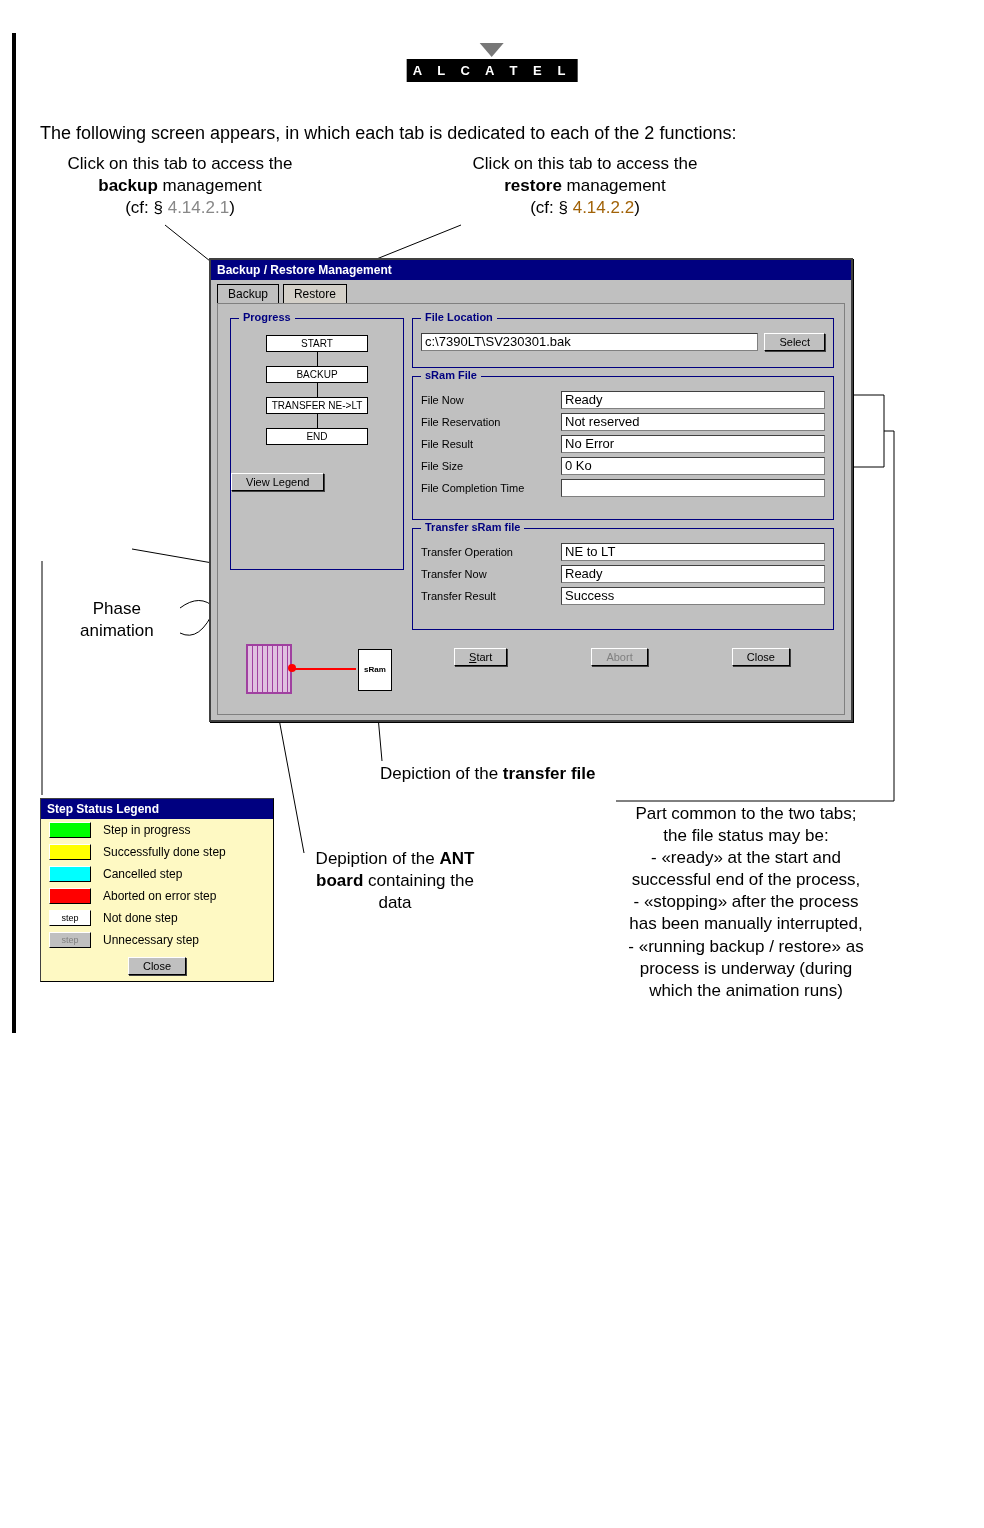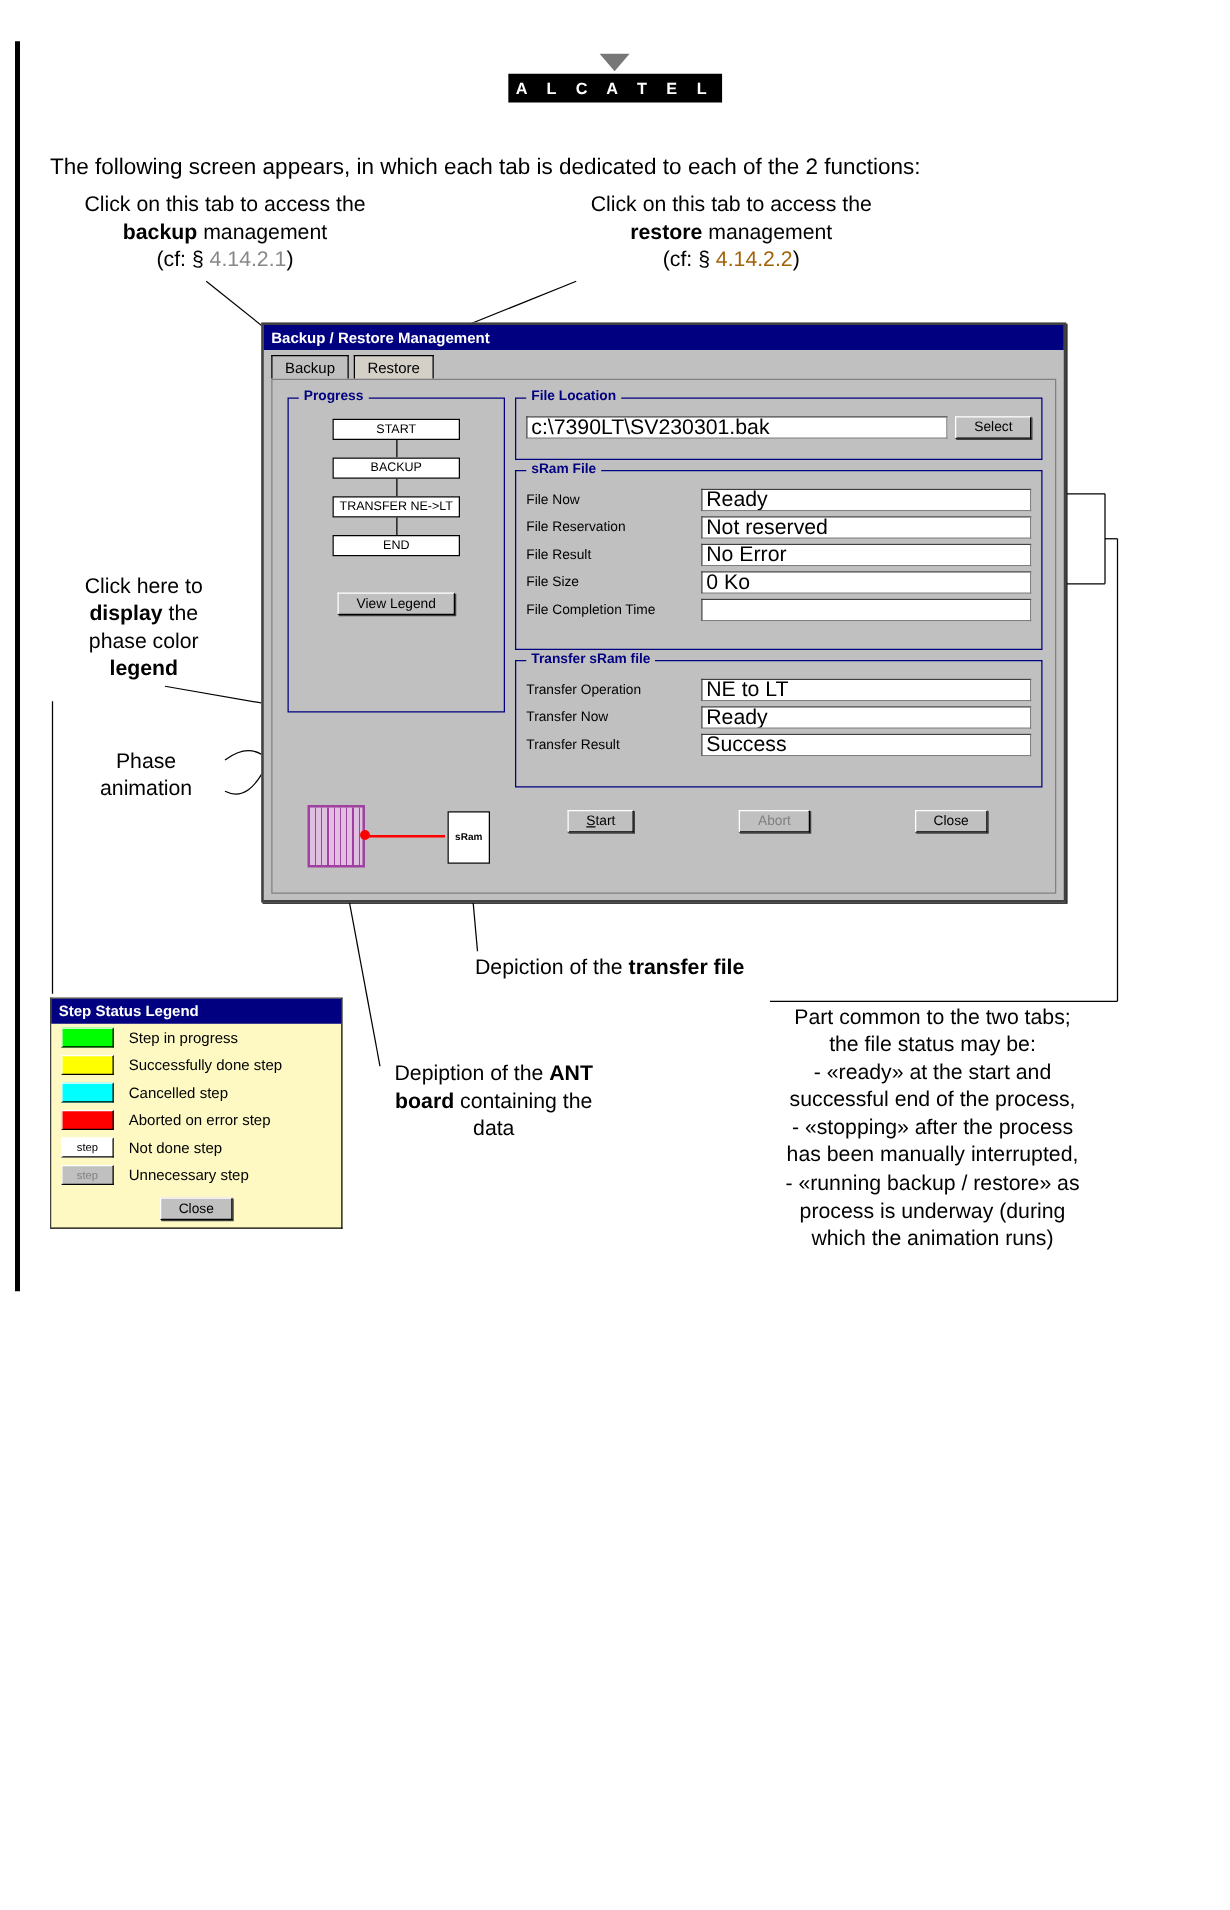--- a/index.html
+++ b/index.html
@@ -127,21 +127,21 @@
 }
 .transfer-box {
   left: 194px; top: 224px; width: 420px; height: 100px;
 }
 .sunken-input {
   display: inline-block;
   background: #fff;
   border: 1px solid #808080;
   border-top-color: #404040;
   border-left-color: #404040;
-  font-size: 17px;
+  font-size: 13px;
   padding: 1px 3px;
   height: 14px;
   line-height: 14px;
   overflow: hidden;
 }
 .btn {
   background: #c0c0c0;
   border: 1px solid #000;
   border-top-color: #fff;
   border-left-color: #fff;
@@ -299,26 +299,20 @@
     <b>backup</b><span> management</span><br>
     <span>(cf: § </span><span style="color:#888">4.14.2.1</span><span>)</span>
   </div>
 
   <div class="annotation" style="left:455px; top:120px; width:260px;">
     <span>Click on this tab to access the</span><br>
     <b>restore</b><span> management</span><br>
     <span>(cf: § </span><span style="color:#a16207">4.14.2.2</span><span>)</span>
   </div>
 
-  <div class="annotation" style="left:40px; top:425px; width:150px;">
-    <span>Click here to</span><br>
-    <b>display</b><span> the</span><br>
-    <span>phase color</span><br>
-    <b>legend</b>
-  </div>
 
   <div class="annotation" style="left:80px; top:565px;">
     <span>Phase</span><br>
     <span>animation</span>
   </div>
 
   <div class="annotation" style="left:380px; top:730px;">
     <span>Depiction of the </span><b>transfer file</b>
   </div>
 
@@ -368,21 +362,21 @@
         <div class="legend">Progress</div>
         <div style="padding-top:16px;">
           <div class="step-box">START</div>
           <div class="vline"></div>
           <div class="step-box">BACKUP</div>
           <div class="vline"></div>
           <div class="step-box">TRANSFER NE-&gt;LT</div>
           <div class="vline"></div>
           <div class="step-box">END</div>
           <div style="height:28px;"></div>
-          <div style="text-align:center;">
+          <div style="">
             <span class="btn">View Legend</span>
           </div>
         </div>
       </div>
 
       <div class="fieldset file-loc-box">
         <div class="legend">File Location</div>
         <div style="padding:14px 8px 0 8px; display:flex; align-items:center; gap:6px;">
           <span class="sunken-input" style="flex:1;">c:\7390LT\SV230301.bak</span>
           <span class="btn">Select</span>

